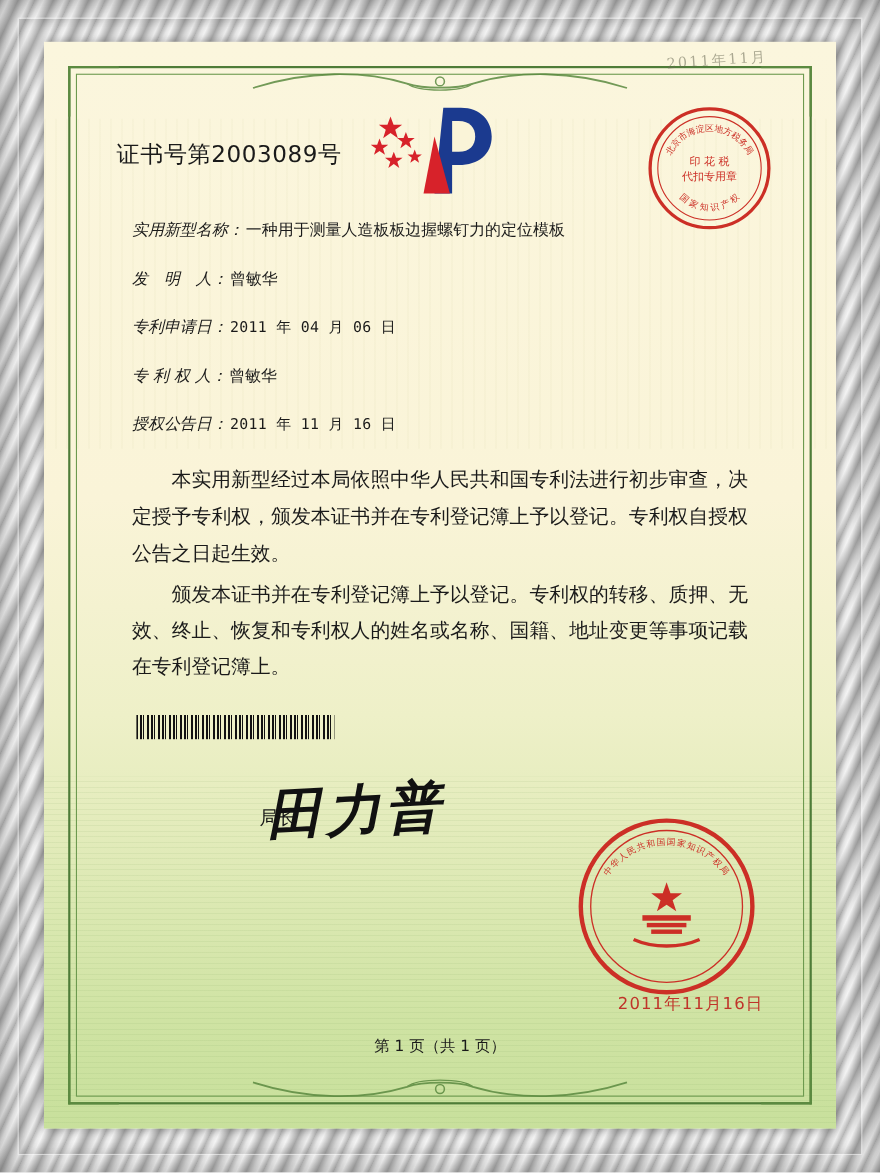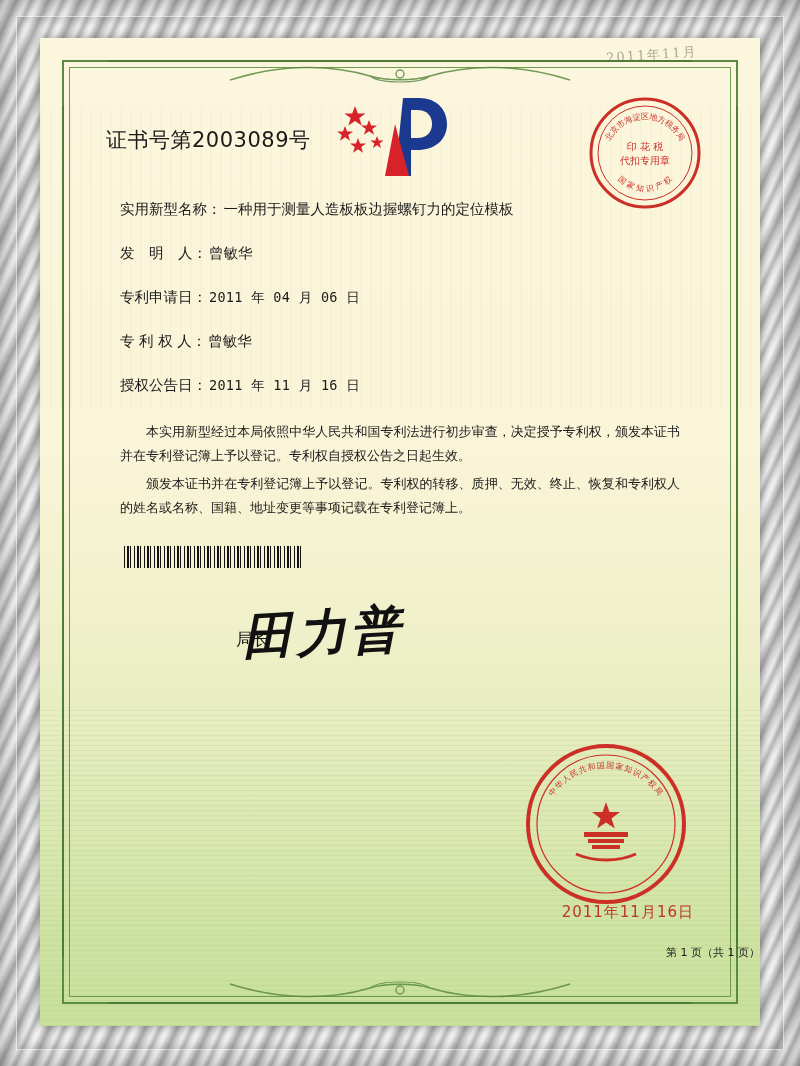--- a/index.html
+++ b/index.html
@@ -162,37 +162,38 @@
   }
   .field-row {
     display: flex;
     align-items: baseline;
     font-size: 14.5px;
     margin-bottom: 25px;
     color: #1a1a1a;
   }
   .field-label {
     white-space: nowrap;
+    font-style: italic;
   }
   .field-value {
     margin-left: 2px;
     font-family: "DejaVu Sans Mono", "Liberation Mono", monospace;
     font-size: 13.5px;
     letter-spacing: .3px;
   }
   .field-value.cjk {
     font-family: Liberation Serif, serif;
     font-size: 14.5px;
     letter-spacing: 0;
   }
 
   #body-paragraphs {
     margin-top: 4px;
     padding: 0 18px;
-    font-size: 13px;
+    font-size: 18px;
     line-height: 1.85;
     color: #1a1a1a;
     text-align: justify;
   }
   #body-paragraphs p {
     margin: 0 0 4px 0;
     text-indent: 2em;
   }
 
   #barcode {
@@ -259,22 +260,22 @@
   .seal-text {
     font-size: 8px;
     fill: #cc2f26;
     font-family: "DejaVu Sans", "Liberation Sans", sans-serif;
   }
 
   #page-footer {
     position: absolute;
     left: 0; right: 0;
     bottom: 66px;
-    text-align: right;
-    font-size: 11px;
+    text-align: center;
+    font-size: 14px;
     color: #1a1a1a;
   }
 
   #handwritten-corner {
     position: absolute;
     right: 62px;
     top: 8px;
     font-family: "DejaVu Serif", "Liberation Serif", serif;
     font-size: 13px;
     color: #6a6a55;

